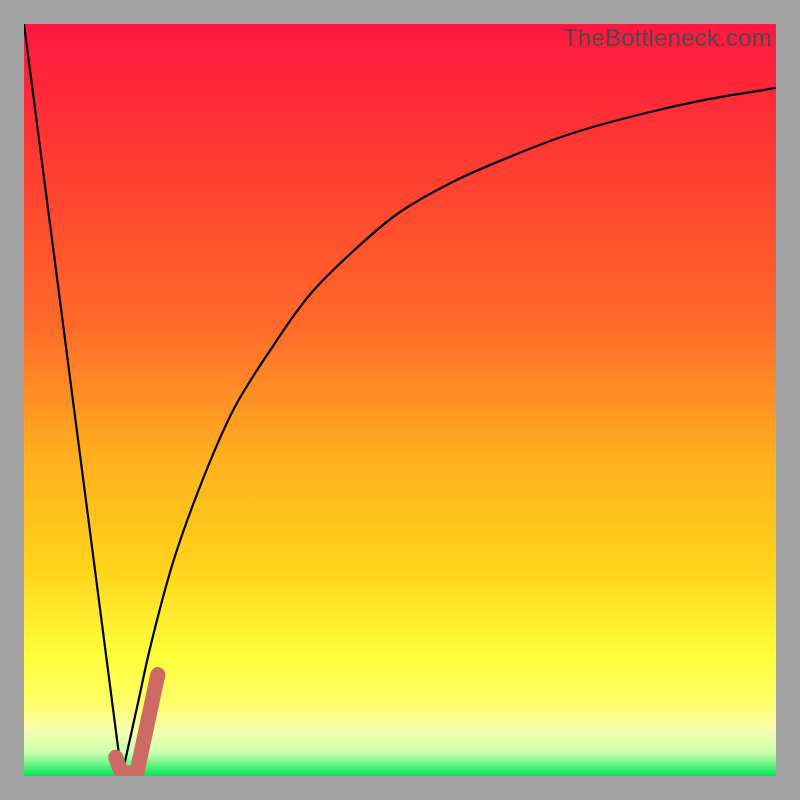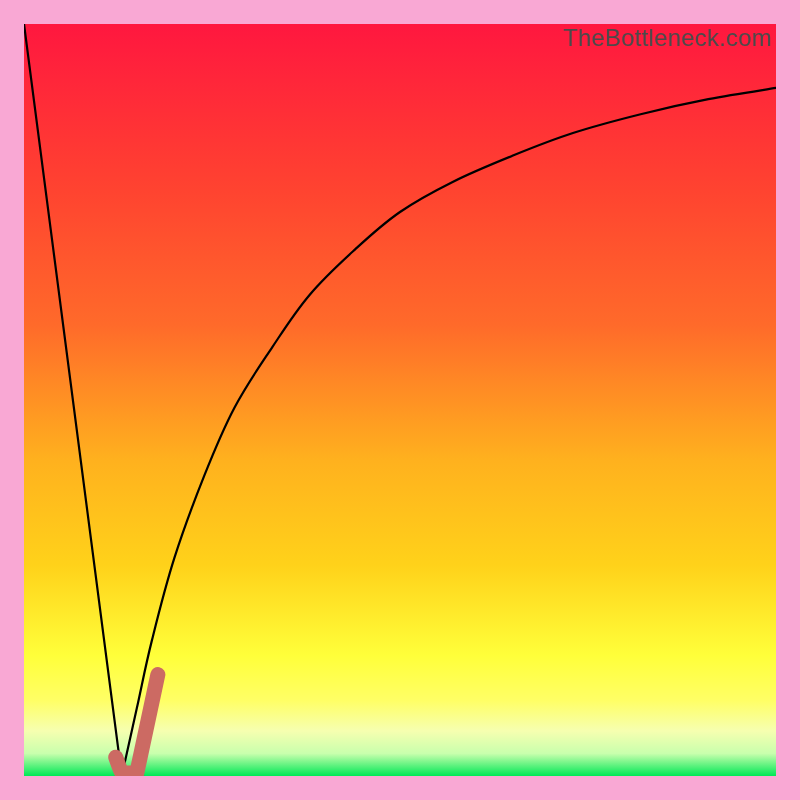--- a/index.html
+++ b/index.html
@@ -8,21 +8,21 @@
     width: 800px;
     height: 800px;
     background: #000;
     overflow: hidden;
     font-family: Arial, Helvetica, sans-serif;
   }
   .frame {
     position: relative;
     width: 800px;
     height: 800px;
-    background: #f9a8d4;
+    background: #a3a3a3;
   }
   .plot-area {
     position: absolute;
     left: 24px;
     top: 24px;
     width: 752px;
     height: 752px;
     overflow: hidden;
   }
   .watermark {

